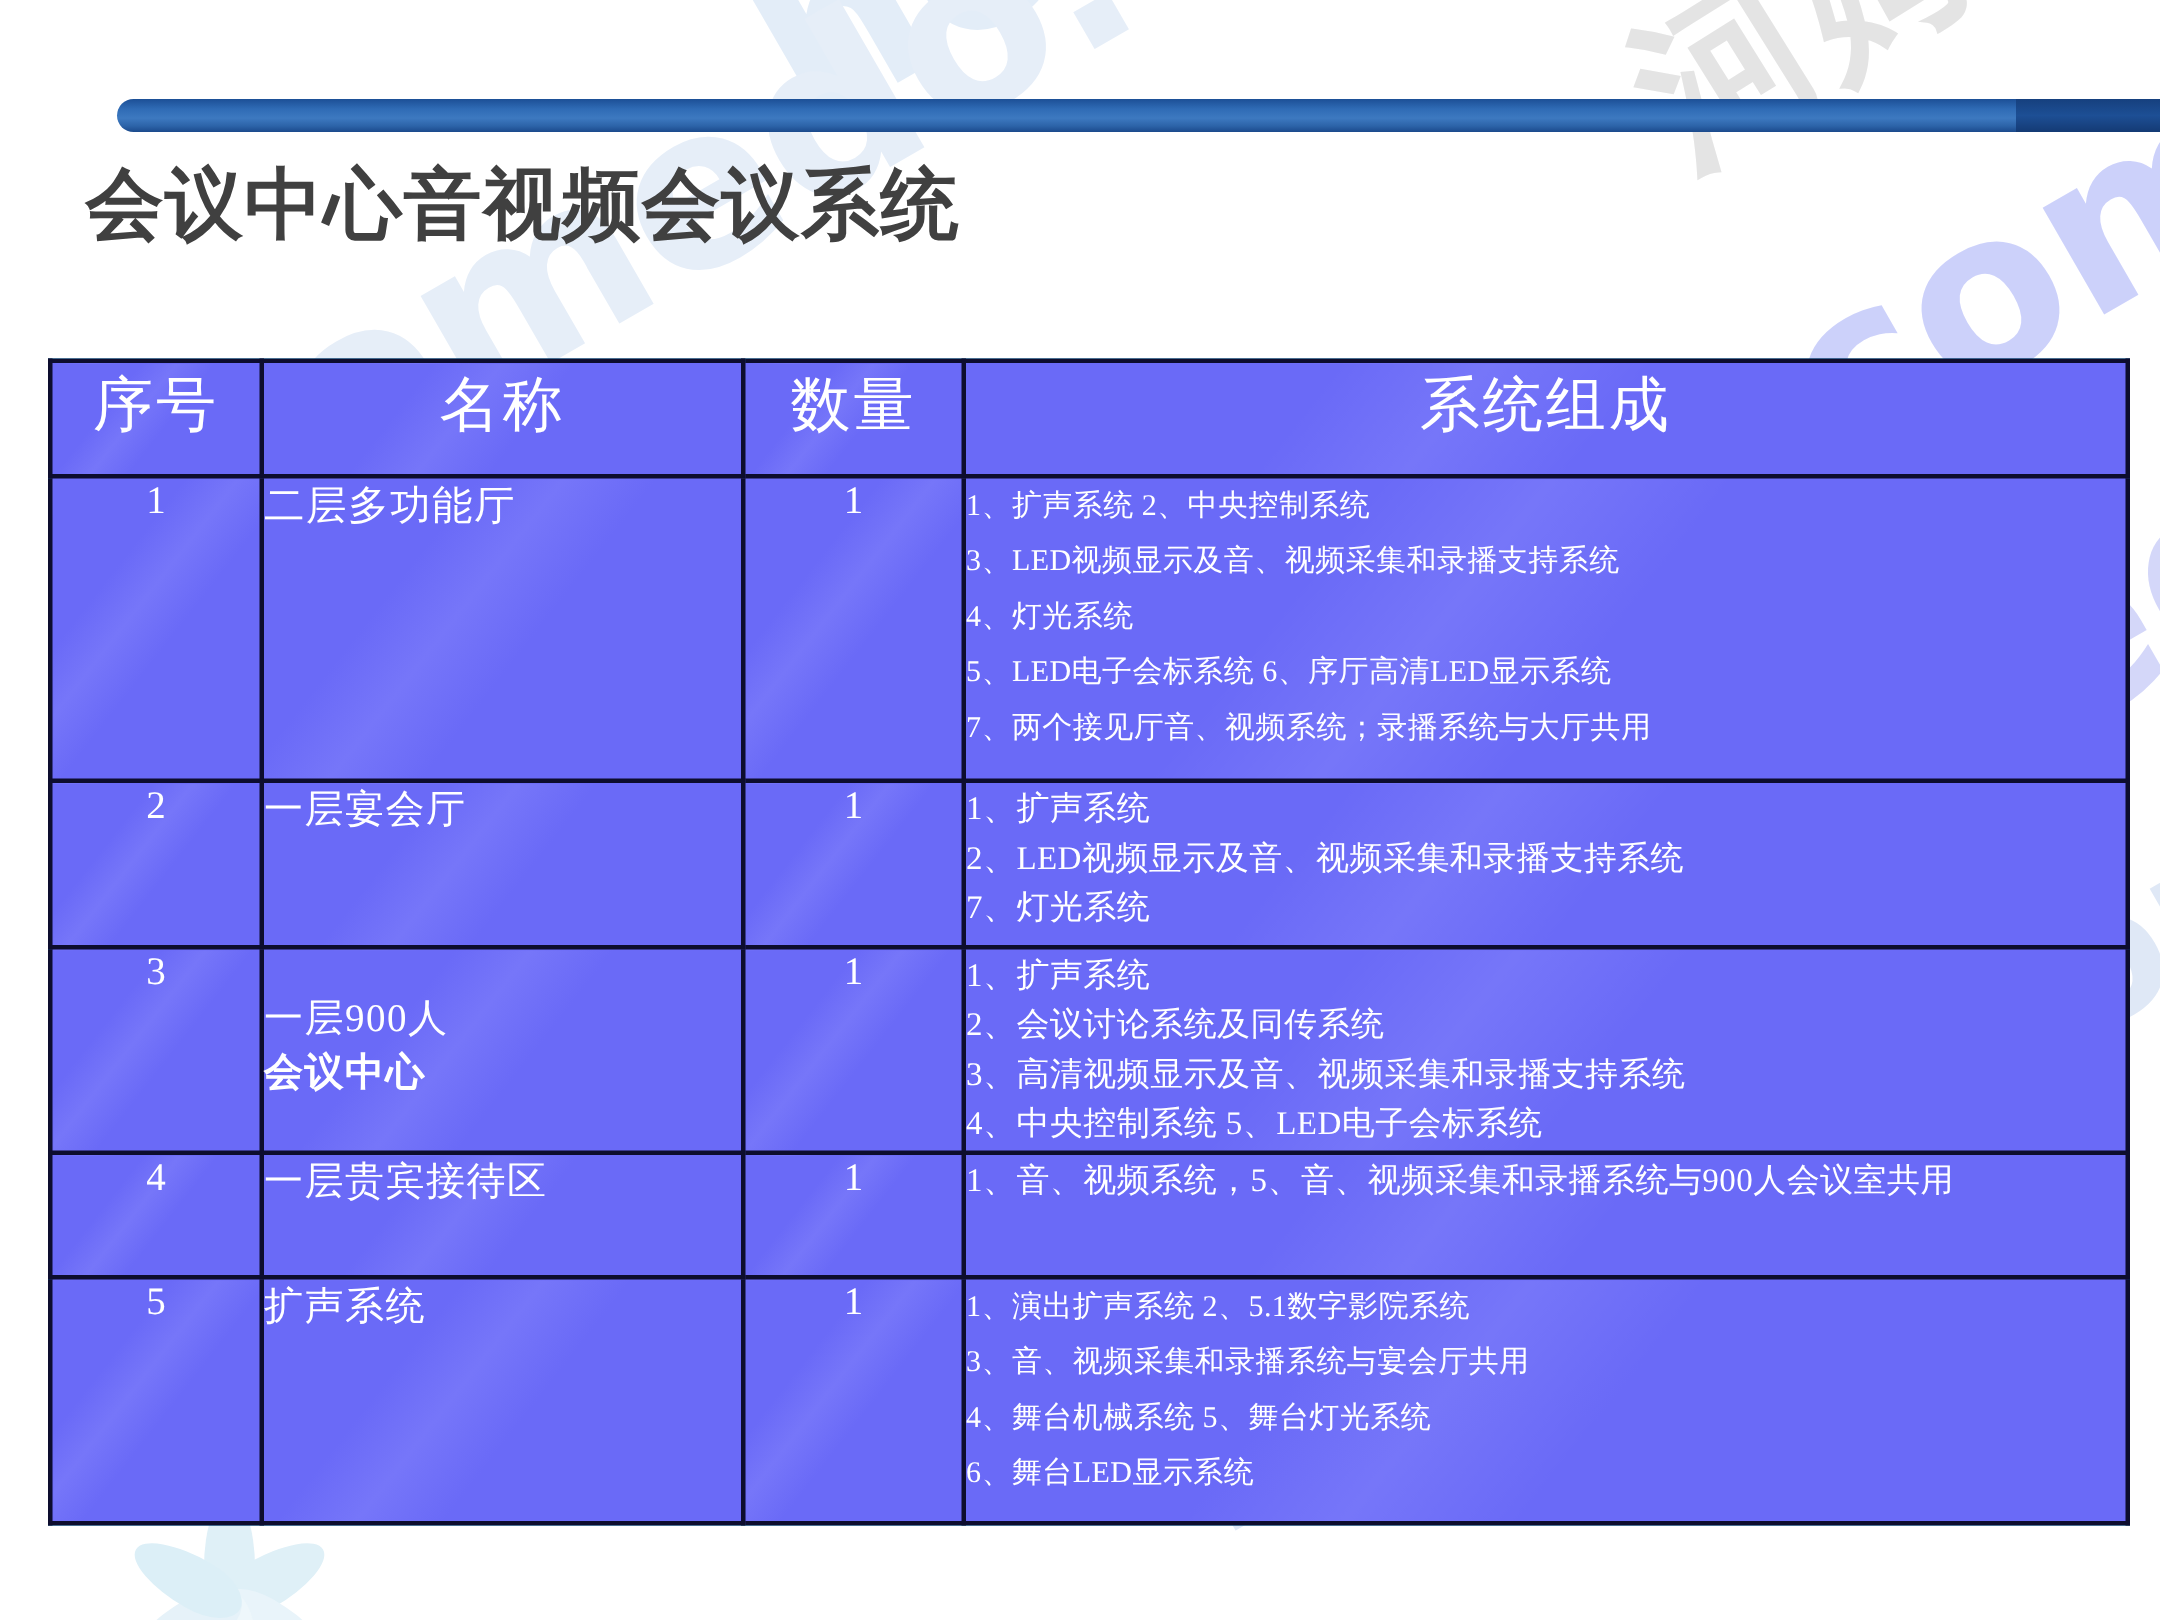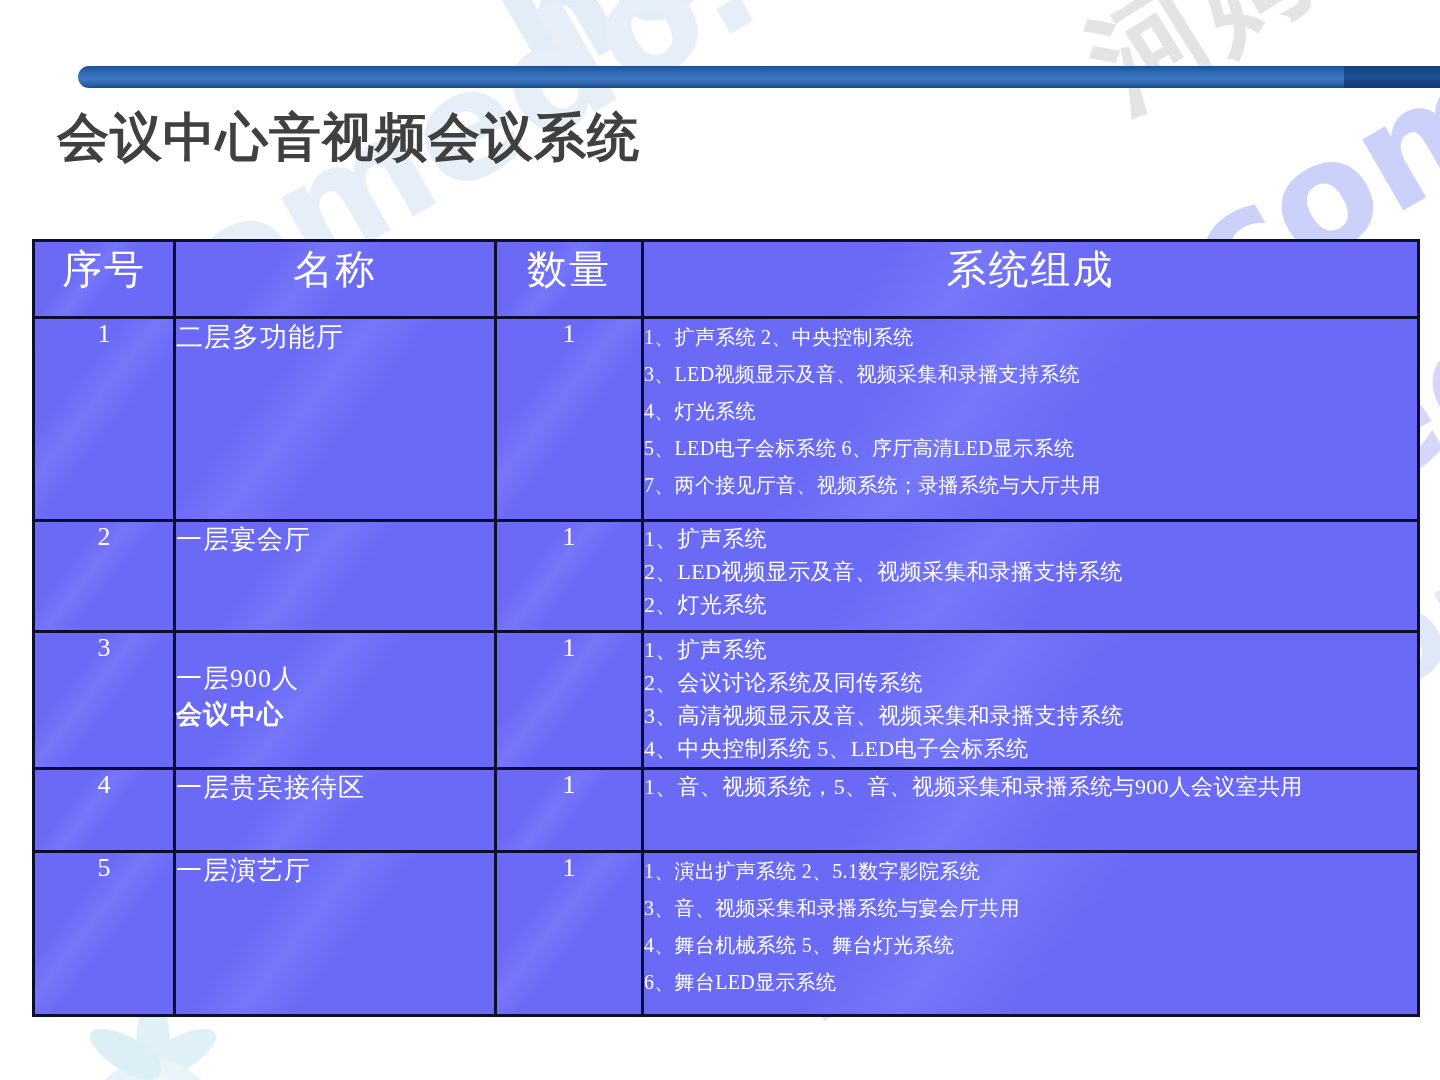--- a/index.html
+++ b/index.html
@@ -268,21 +268,21 @@
               <span class="ln">7、两个接见厅音、视频系统；录播系统与大厅共用</span>
             </td>
         </tr>
         <tr class="r2">
           <td class="c-no">2</td>
           <td class="c-name">一层宴会厅</td>
           <td class="c-qty">1</td>
           <td class="c-sys">
               <span class="ln">1、扩声系统</span>
               <span class="ln">2、LED视频显示及音、视频采集和录播支持系统</span>
-              <span class="ln">2、灯光系统</span>
+              <span class="ln">7、灯光系统</span>
             </td>
         </tr>
         <tr class="r3">
           <td class="c-no">3</td>
           <td class="c-name">
               <span style="display: block; margin-top: 28px;">一层900人</span>
               <span style="display: block; font-weight: bold;">会议中心</span>
             </td>
           <td class="c-qty">1</td>
           <td class="c-sys">
@@ -295,21 +295,21 @@
         <tr class="r4">
           <td class="c-no">4</td>
           <td class="c-name">一层贵宾接待区</td>
           <td class="c-qty">1</td>
           <td class="c-sys">
               <span class="ln wrap">1、音、视频系统，5、音、视频采集和录播系统与900人会议室共用</span>
             </td>
         </tr>
         <tr class="r5">
           <td class="c-no">5</td>
-          <td class="c-name">一层演艺厅</td>
+          <td class="c-name">扩声系统</td>
           <td class="c-qty">1</td>
           <td class="c-sys">
               <span class="ln">1、演出扩声系统      2、5.1数字影院系统</span>
               <span class="ln">3、音、视频采集和录播系统与宴会厅共用</span>
               <span class="ln">4、舞台机械系统  5、舞台灯光系统</span>
               <span class="ln">6、舞台LED显示系统</span>
             </td>
         </tr>
       </tbody>
     </table>

